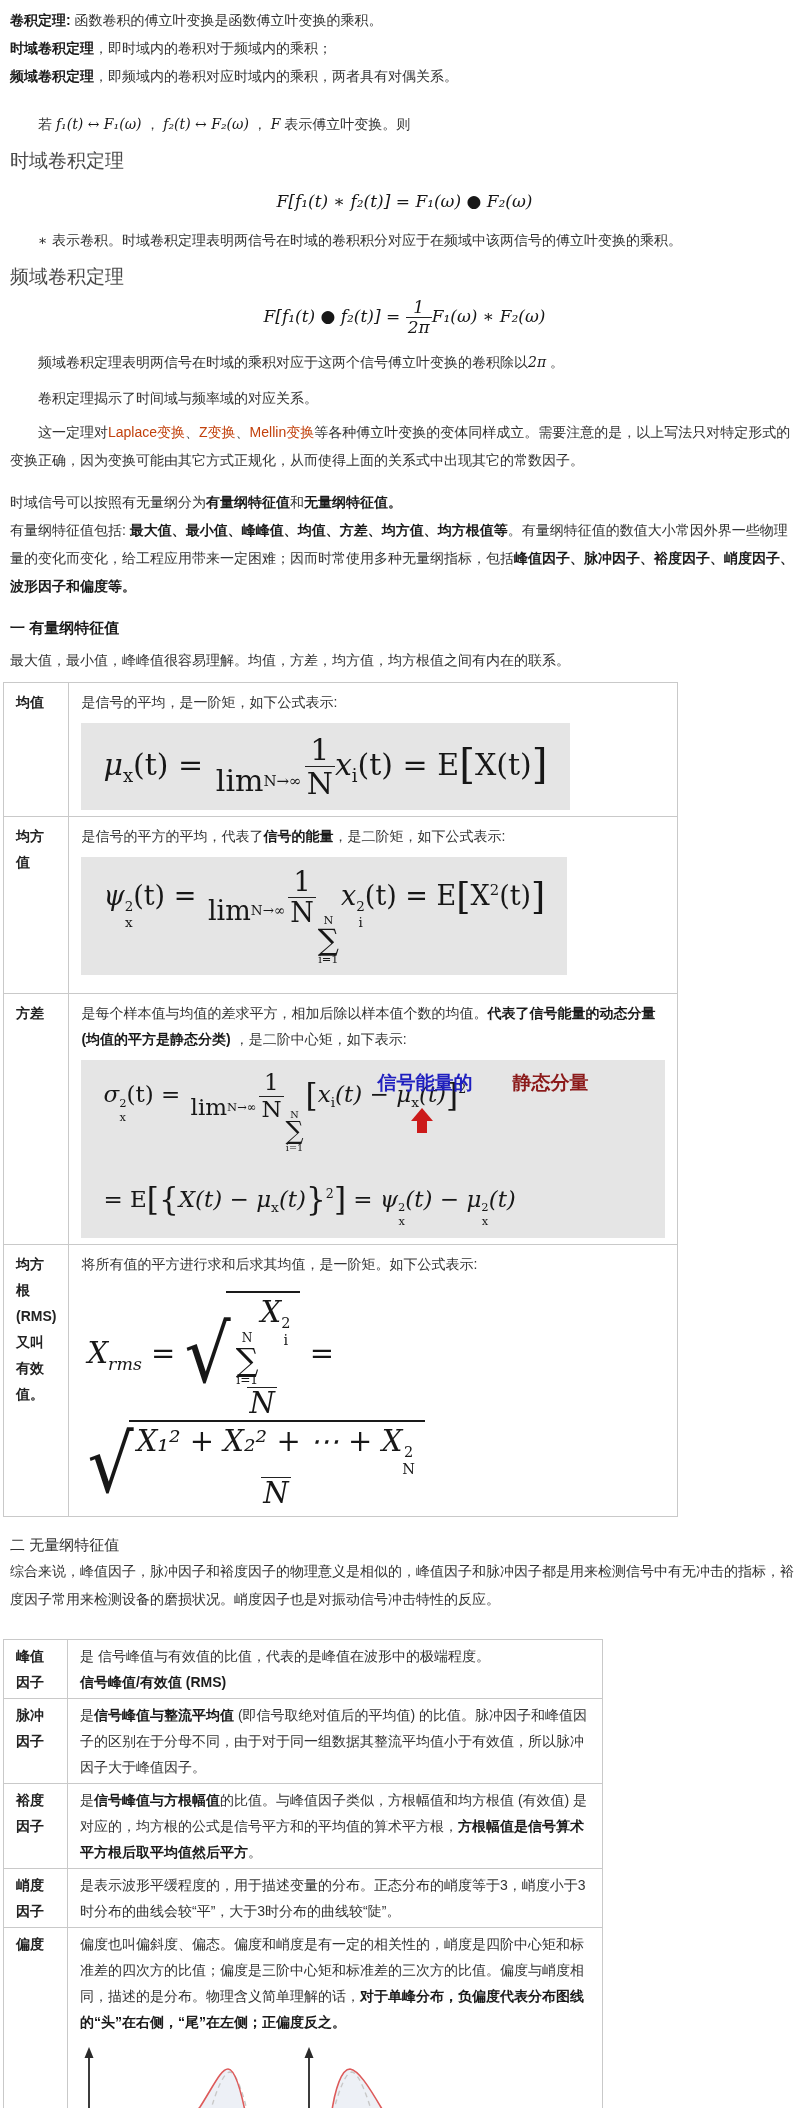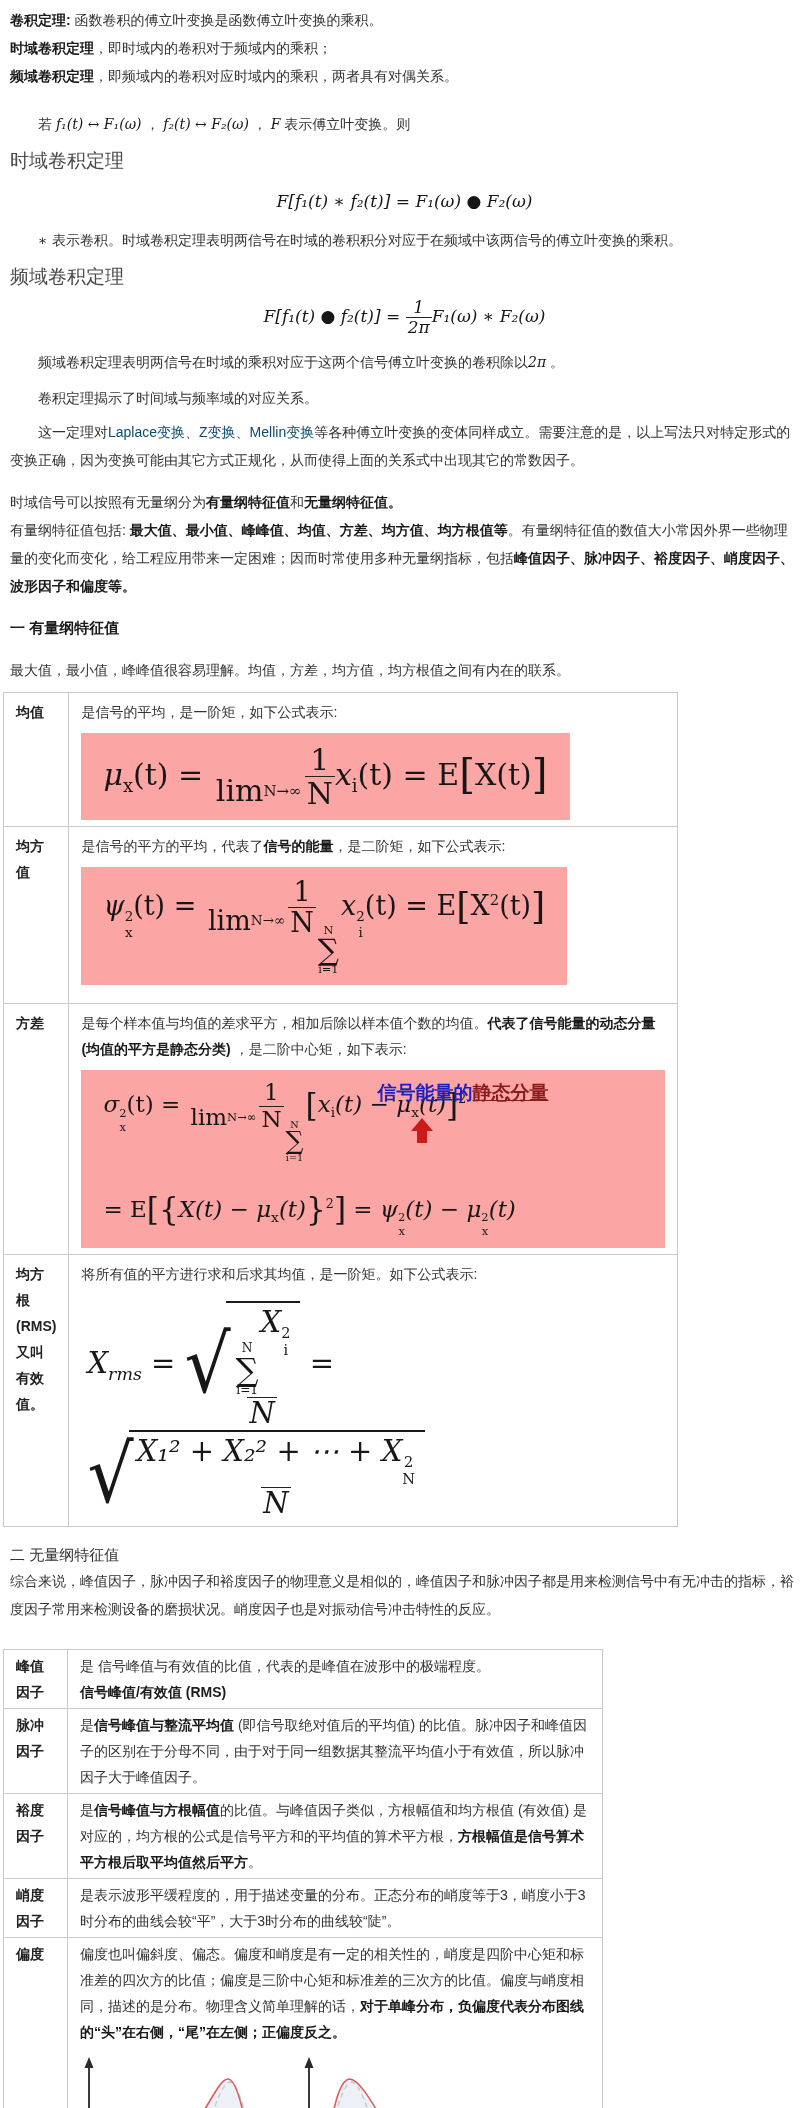--- a/index.html
+++ b/index.html
@@ -6,21 +6,21 @@
   body{width:804px;font-family:"Liberation Sans","DejaVu Sans",sans-serif;color:#333;font-size:14px;}
   .content{padding:6px 0 20px 3px;width:796px;}
   .p{margin:0 0 0 7px;line-height:28px;}
   .bd{font-weight:bold;color:#1b1b1b;}
   .gap20{margin-top:20px;} .gap14{margin-top:14px;}
   .gap12{margin-top:12px;} .gap8{margin-top:8px;} .gap6{margin-top:6px;} .gap46{margin-top:46px;} .gap26{}
   .indent{padding-left:28px;}
   .mh{font-size:19px;color:#4a4a4a;margin:8px 0 0 7px;line-height:30px;font-weight:normal;}
   .sech{font-size:15px;margin:16px 0 0 7px;line-height:24px;}
   .sech.bold{font-weight:bold;color:#1b1b1b;}
-  .lnk{color:#0c4a6e;text-decoration:none;cursor:pointer;}
+  .lnk{color:#c2410c;text-decoration:none;cursor:pointer;}
   
   .fm{font-family:"DejaVu Serif","Liberation Serif",serif;color:#171717;}
   .it{font-style:italic;}
   .cform{text-align:center;font-size:17px;margin-left:7px;line-height:26px;}
   .frac{display:inline-flex;flex-direction:column;align-items:center;vertical-align:middle;line-height:1.1;font-style:normal;}
   .frac .fb{border-top:1px solid #222;padding:0 2px;}
   .limst{display:inline-flex;flex-direction:row;align-items:center;line-height:1;vertical-align:-0.55em;font-style:normal;margin:0 3px;}
   .limst .lb{font-size:50%;}
   .sum{display:inline-flex;flex-direction:column;align-items:center;line-height:0.95;vertical-align:-0.7em;font-style:normal;margin:0 2px;}
   .sum .st,.sum .sb{font-size:42%;}
@@ -30,25 +30,25 @@
   sub{font-size:60%;}
   .sqrt{display:inline-flex;align-items:center;vertical-align:middle;}
   .sqrt .rsign{font-size:250%;font-weight:100;line-height:0.8;margin-right:-5px;transform:scaleY(1.1);}
   .sqrt .rin{border-top:2px solid #1a1a1a;padding:4px 10px 0 8px;}
   
   table{border-collapse:collapse;width:600px;margin-top:8px;}
   td{border:1px solid #c9c9c9;vertical-align:top;line-height:26px;}
   .t1 td{padding:6px 12px;}
   .t2 td{padding:3px 12px;}
   .lblc{font-weight:bold;color:#222;}
-  .fimg{background:#fca5a5;width:fit-content;padding:10px 22px;margin:8px 0 0 0;}
+  .fimg{background:#e5e5e5;width:fit-content;padding:10px 22px;margin:8px 0 0 0;}
   .f1s{font-size:30px;} .f2s{font-size:27px;} .f3s{font-size:23px;} .f4s{font-size:29px;}
   .varwrap{position:relative;width:540px;}
   .ann{position:absolute;left:296px;top:10px;font-size:19px;font-weight:bold;white-space:nowrap;font-family:"Liberation Sans","DejaVu Sans",sans-serif;}
-  .ann .ab{color:#1f1fbf;} .ann .ar{color:#8b1a1a;text-decoration:underline;}
+  .ann .ab{color:#1f1fbf;} .ann .ar{color:#8b1a1a;padding-left:40px;}
   .arr{position:absolute;left:330px;top:48px;display:flex;flex-direction:column;align-items:center;}
   .arr .tri{width:0;height:0;border-left:11px solid transparent;border-right:11px solid transparent;border-bottom:13px solid #cc1a1a;}
   .arr .stem{width:10px;height:12px;background:#cc1a1a;}
   .fline2{margin-top:28px;}
   
   .charts{display:flex;gap:8px;margin:10px 0 0 0;}
   .chart{width:212px;}
 </style>
 </head>
 <body>
@@ -79,21 +79,21 @@
   <div class="p indent gap8">卷积定理揭示了时间域与频率域的对应关系。</div>
 
   <div class="p gap6" style="text-indent:28px;">
     <span>这一定理对</span><a class="lnk">Laplace变换</a><span>、</span><a class="lnk">Z变换</a><span>、</span><a class="lnk">Mellin变换</a><span>等各种傅立叶变换的变体同样成立。需要注意的是，以上写法只对特定形式的变换正确，因为变换可能由其它方式正规化，从而使得上面的关系式中出现其它的常数因子。</span>
   </div>
 
   <div class="p gap14"><span>时域信号可以按照有无量纲分为</span><span class="bd">有量纲特征值</span><span>和</span><span class="bd">无量纲特征值。</span></div>
   <div class="p"><span>有量纲特征值包括: </span><span class="bd">最大值、最小值、峰峰值、均值、方差、均方值、均方根值等</span><span>。有量纲特征值的数值大小常因外界一些物理量的变化而变化，给工程应用带来一定困难；因而时常使用多种无量纲指标，包括</span><span class="bd">峰值因子、脉冲因子、裕度因子、峭度因子、波形因子和偏度等。</span></div>
 
   <div class="sech bold">一 有量纲特征值</div>
-  <div class="p" style="margin-top:16px;">最大值，最小值，峰峰值很容易理解。均值，方差，均方值，均方根值之间有内在的联系。</div>
+  <div class="p" style="margin-top:6px;">最大值，最小值，峰峰值很容易理解。均值，方差，均方值，均方根值之间有内在的联系。</div>
 
   <table class="t1">
     <colgroup>
         <col style="width:89px;">
         <col>
       </colgroup>
     <tbody>
         <tr>
       <td class="lblc" style="height:114px;">均值</td>
       <td>

